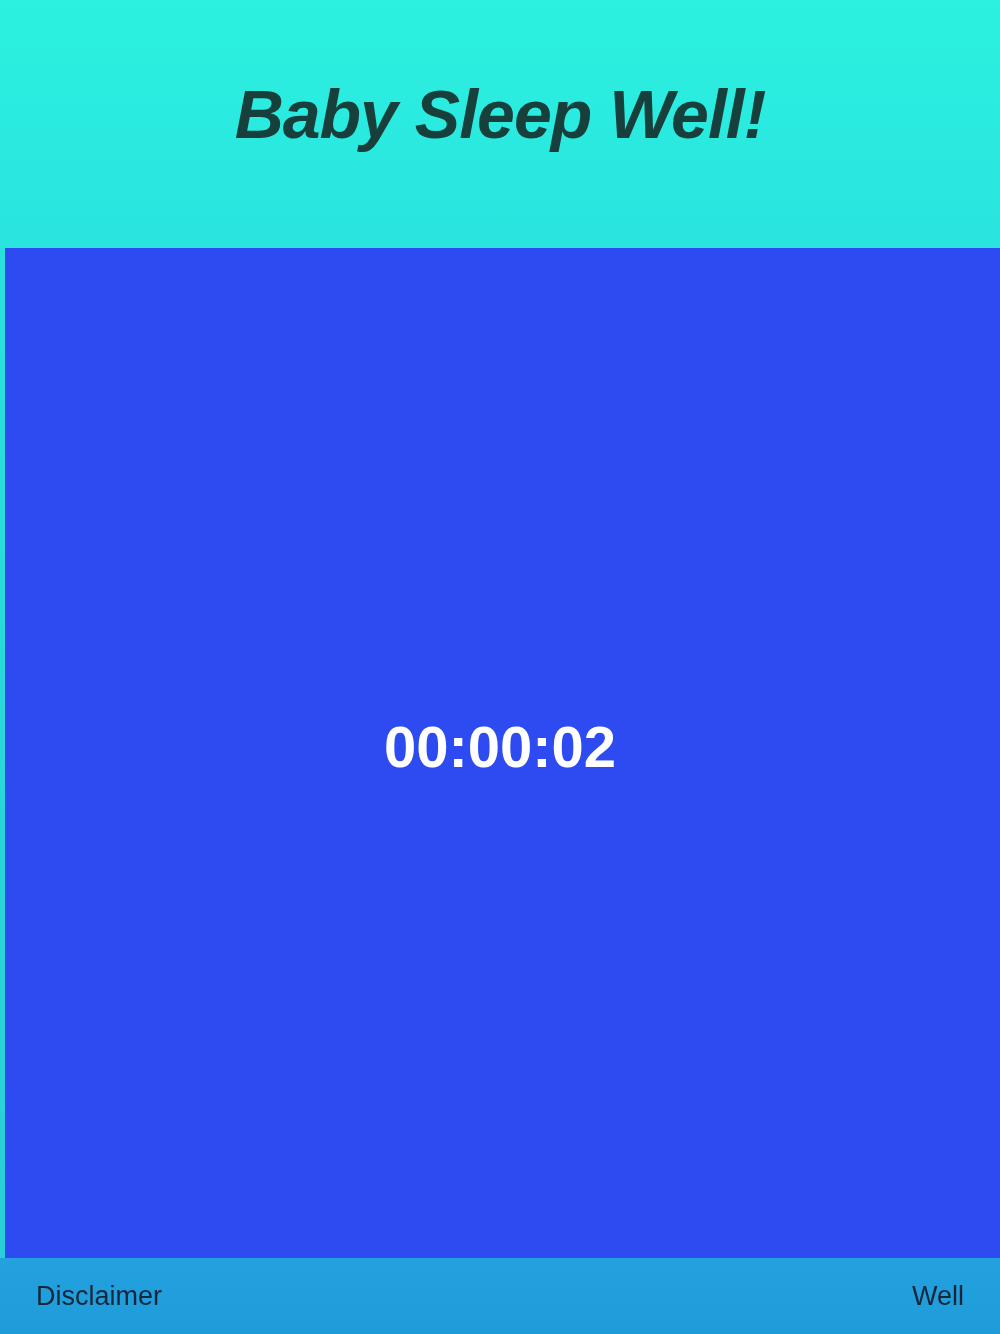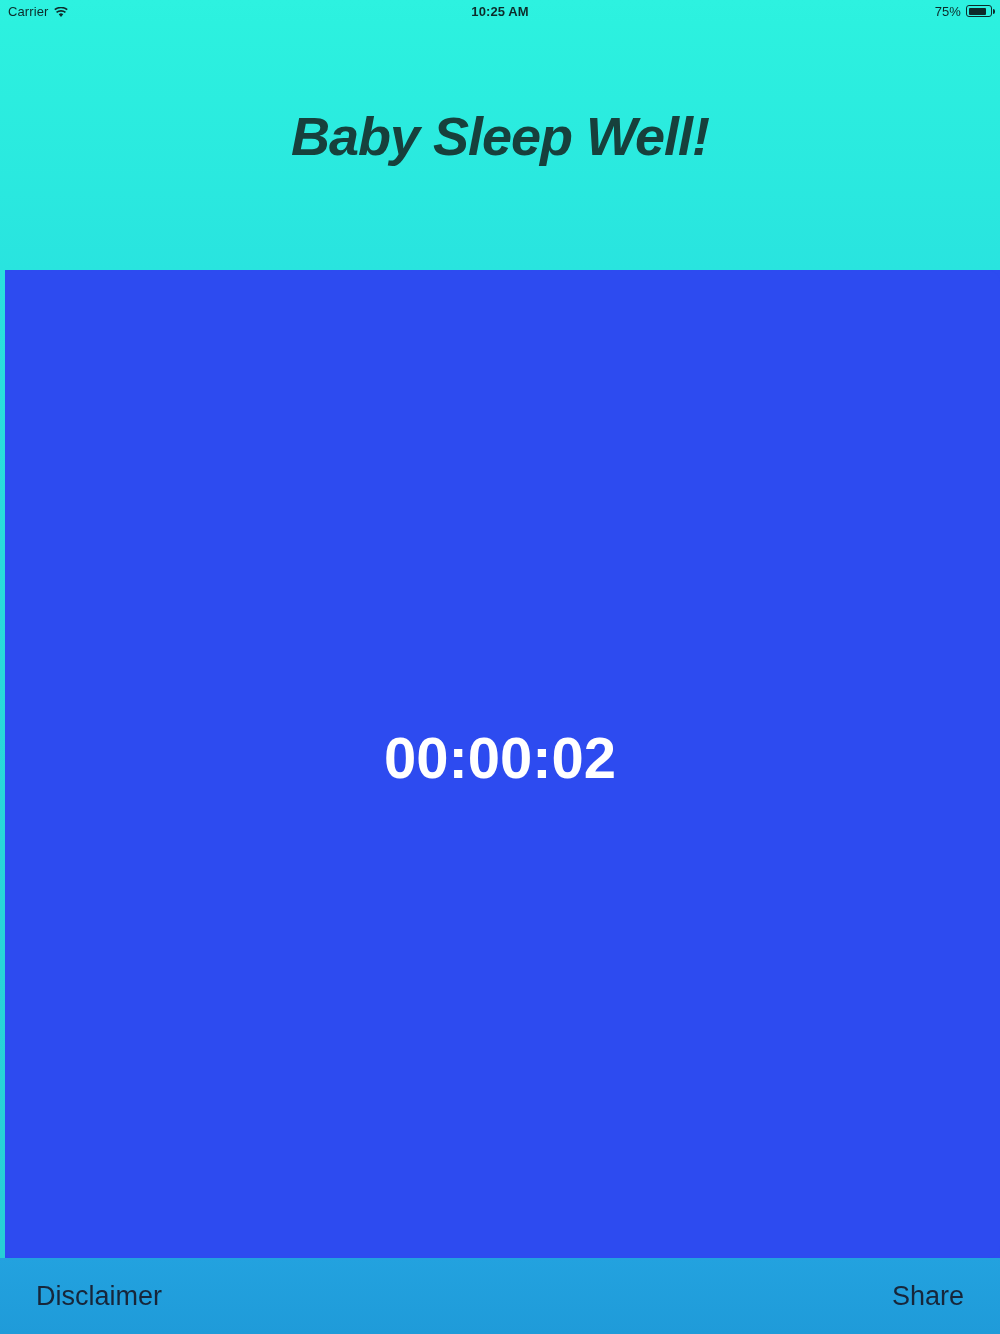--- a/index.html
+++ b/index.html
@@ -60,21 +60,21 @@
 
   
   .header {
     flex:0 0 248px;
     background:linear-gradient(180deg,#2cf1df 0%,#29e4df 100%);
     display:flex;
     align-items:center;
     justify-content:center;
   }
   .app-title {
-    font-size:54px;
+    font-size:68px;
     font-weight:bold;
     font-style:italic;
     color:#17403c;
     letter-spacing:-1px;
     line-height:1;
     white-space:nowrap;
     transform:translateY(-10px);
   }
 
   
@@ -141,47 +141,28 @@
     cursor:pointer;
     font-family:"Liberation Sans", sans-serif;
     line-height:1;
   }
 </style>
 </head>
 <body>
 
 <div class="app">
 
-  <div class="statusbar">
-    <div class="sb-left">
-      <span>Carrier</span>
-      <span class="wifi-icon">
-        <svg viewBox="0 0 16 12" width="14" height="11" aria-hidden="true">
-          <path d="M8 11.2 L5.4 7.9 a4.2 4.2 0 0 1 5.2 0 Z" fill="#0d2b2a"></path>
-          <path d="M8 5.1 a7 7 0 0 0 -4.5 1.6 l-1.2 -1.5 a9 9 0 0 1 11.4 0 l-1.2 1.5 A7 7 0 0 0 8 5.1 Z" fill="#0d2b2a"></path>
-          <path d="M8 1.1 a11 11 0 0 0 -6.6 2.2 L0.3 1.9 A13 13 0 0 1 15.7 1.9 L14.6 3.3 A11 11 0 0 0 8 1.1 Z" fill="#0d2b2a"></path>
-        </svg>
-      </span>
-    </div>
-    <div class="sb-center">10:25 AM</div>
-    <div class="sb-right">
-      <span>75%</span>
-      <span class="battery">
-        <span class="battery-fill" style="width:17px;"></span>
-      </span>
-    </div>
-  </div>
 
   <div class="header">
     <div class="app-title">Baby Sleep Well!</div>
   </div>
 
   <div class="stage">
     <div class="stage-edge"></div>
     <div class="timer-display">00:00:02</div>
   </div>
 
   <div class="toolbar">
     <button class="toolbar-btn">Disclaimer</button>
-    <button class="toolbar-btn">Share</button>
+    <button class="toolbar-btn">Well</button>
   </div>
 
 </div>
 
 </body></html>

